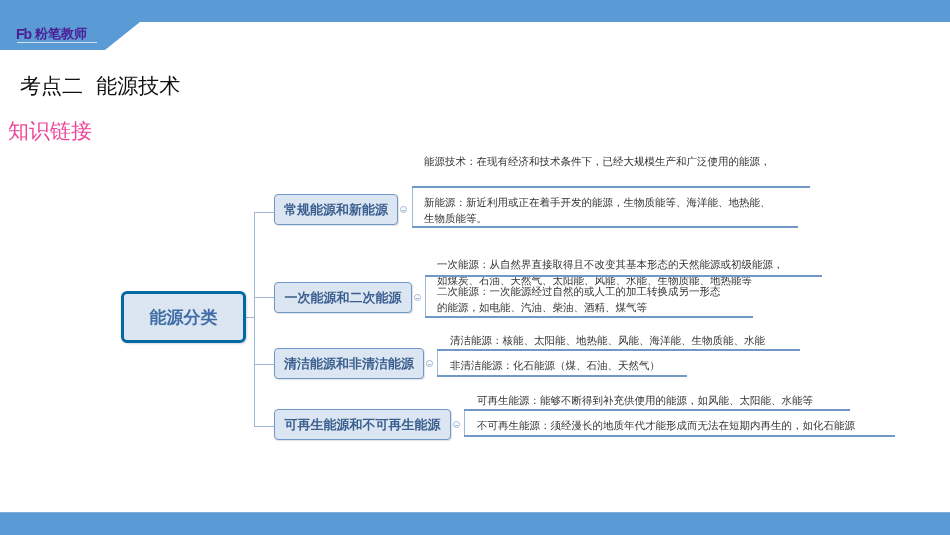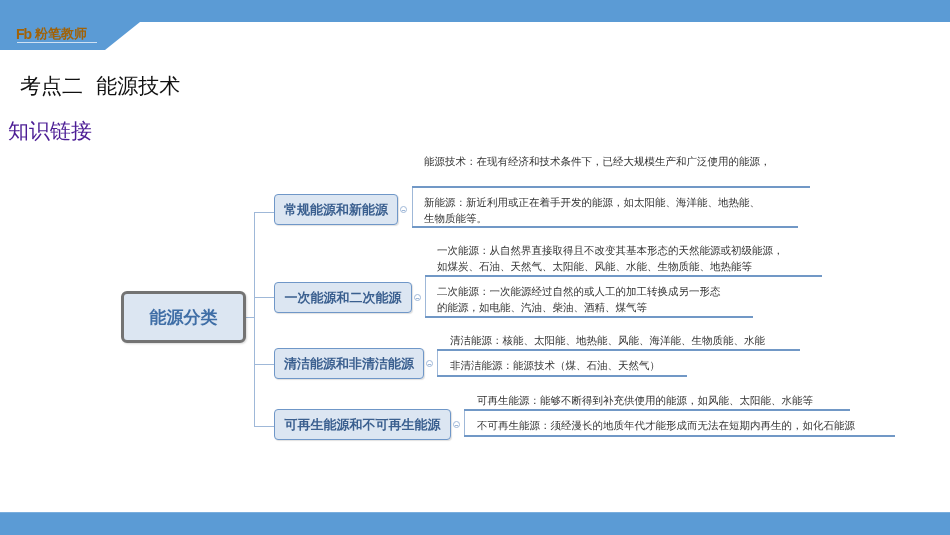--- a/index.html
+++ b/index.html
@@ -7,31 +7,31 @@
   body { position: relative; font-family: "DejaVu Sans", "Liberation Sans", sans-serif; color: #222; }
 
   .top-bar { position: absolute; left: 0; top: 0; width: 950px; height: 22px; background: #5b9bd5; }
   .logo-tab {
     position: absolute; left: 0; top: 22px; width: 140px; height: 28px;
     background: #5b9bd5;
     clip-path: polygon(0 0, 100% 0, 75% 100%, 0 100%);
   }
   .logo {
     position: absolute; left: 16px; top: 24px; height: 20px;
-    color: #a16207; font-weight: bold; font-size: 13px; display: flex; align-items: center; gap: 4px;
+    color: #4c1d95; font-weight: bold; font-size: 13px; display: flex; align-items: center; gap: 4px;
   }
   .logo .fb { font-family: "Liberation Sans", sans-serif; font-size: 14px; font-weight: bold; letter-spacing: -1px; }
   .logo-underline { position: absolute; left: 17px; top: 42px; width: 80px; height: 1px; background: #cfe1f3; }
 
   .title-main { position: absolute; left: 20px; top: 72px; font-size: 21px; color: #111; white-space: pre; font-family: "DejaVu Sans", sans-serif; }
-  .title-sub { position: absolute; left: 8px; top: 117px; font-size: 21px; color: #4c1d95; font-family: Liberation Mono, monospace; }
+  .title-sub { position: absolute; left: 8px; top: 117px; font-size: 21px; color: #ec4899; font-family: Liberation Mono, monospace; }
 
   .root-node {
     position: absolute; left: 121px; top: 291px; width: 125px; height: 52px;
-    background: #dce6f2; border: 3px solid #737373; border-radius: 6px;
+    background: #dce6f2; border: 3px solid #0369a1; border-radius: 6px;
     display: flex; align-items: center; justify-content: center;
     color: #3f6ea6; font-weight: bold; font-size: 17px;
     box-shadow: 1px 1px 2px rgba(0,0,0,0.15);
   }
   .branch-node {
     position: absolute; height: 31px;
     background: #dce6f2; border: 1.5px solid #6f97c8; border-radius: 4px;
     display: flex; align-items: center; justify-content: center;
     color: #3a5f8f; font-weight: bold; font-size: 13px; white-space: nowrap;
     box-shadow: 1px 1px 1px rgba(0,0,0,0.12);
@@ -72,48 +72,48 @@
   <div class="root-node">能源分类</div>
 
   <div class="branch-node" style="left:274px;top:194px;width:124px;">常规能源和新能源</div>
   <div class="collapse-dot" style="left:400px;top:206px;"></div>
   <div class="vline" style="left:412px;top:187px;height:40px;"></div>
   <div class="leaf-text" style="left:424px;top:153px;">
     <div>能源技术：在现有经济和技术条件下，已经大规模生产和广泛使用的能源，</div>
   </div>
   <div class="hline" style="left:412px;top:186px;width:398px;"></div>
   <div class="leaf-text" style="left:424px;top:194px;">
-    <div>新能源：新近利用或正在着手开发的能源，如太阳能、海洋能、地热能、</div>
+    <div>新能源：新近利用或正在着手开发的能源，生物质能等、海洋能、地热能、</div>
     <div>生物质能等。</div>
   </div>
   <div class="hline" style="left:412px;top:226px;width:386px;"></div>
 
   <div class="branch-node" style="left:274px;top:282px;width:138px;">一次能源和二次能源</div>
   <div class="collapse-dot" style="left:414px;top:294px;"></div>
   <div class="vline" style="left:425px;top:276px;height:41px;"></div>
-  <div class="leaf-text" style="left:437px;top:242px;">
+  <div class="leaf-text" style="left:437px;top:256px;">
     <div>一次能源：从自然界直接取得且不改变其基本形态的天然能源或初级能源，</div>
     <div>如煤炭、石油、天然气、太阳能、风能、水能、生物质能、地热能等</div>
   </div>
   <div class="hline" style="left:425px;top:275px;width:397px;"></div>
   <div class="leaf-text" style="left:437px;top:283px;">
     <div>二次能源：一次能源经过自然的或人工的加工转换成另一形态</div>
     <div>的能源，如电能、汽油、柴油、酒精、煤气等</div>
   </div>
   <div class="hline" style="left:425px;top:316px;width:328px;"></div>
 
   <div class="branch-node" style="left:274px;top:348px;width:150px;">清洁能源和非清洁能源</div>
   <div class="collapse-dot" style="left:426px;top:360px;"></div>
   <div class="vline" style="left:437px;top:350px;height:26px;"></div>
   <div class="leaf-text" style="left:450px;top:332px;">
     <div>清洁能源：核能、太阳能、地热能、风能、海洋能、生物质能、水能</div>
   </div>
   <div class="hline" style="left:437px;top:349px;width:363px;"></div>
   <div class="leaf-text" style="left:450px;top:357px;">
-    <div>非清洁能源：能源技术（煤、石油、天然气）</div>
+    <div>非清洁能源：化石能源（煤、石油、天然气）</div>
   </div>
   <div class="hline" style="left:437px;top:375px;width:250px;"></div>
 
   <div class="branch-node" style="left:274px;top:409px;width:177px;">可再生能源和不可再生能源</div>
   <div class="collapse-dot" style="left:453px;top:421px;"></div>
   <div class="vline" style="left:464px;top:411px;height:25px;"></div>
   <div class="leaf-text" style="left:477px;top:392px;">
     <div>可再生能源：能够不断得到补充供使用的能源，如风能、太阳能、水能等</div>
   </div>
   <div class="hline" style="left:464px;top:409px;width:386px;"></div>

